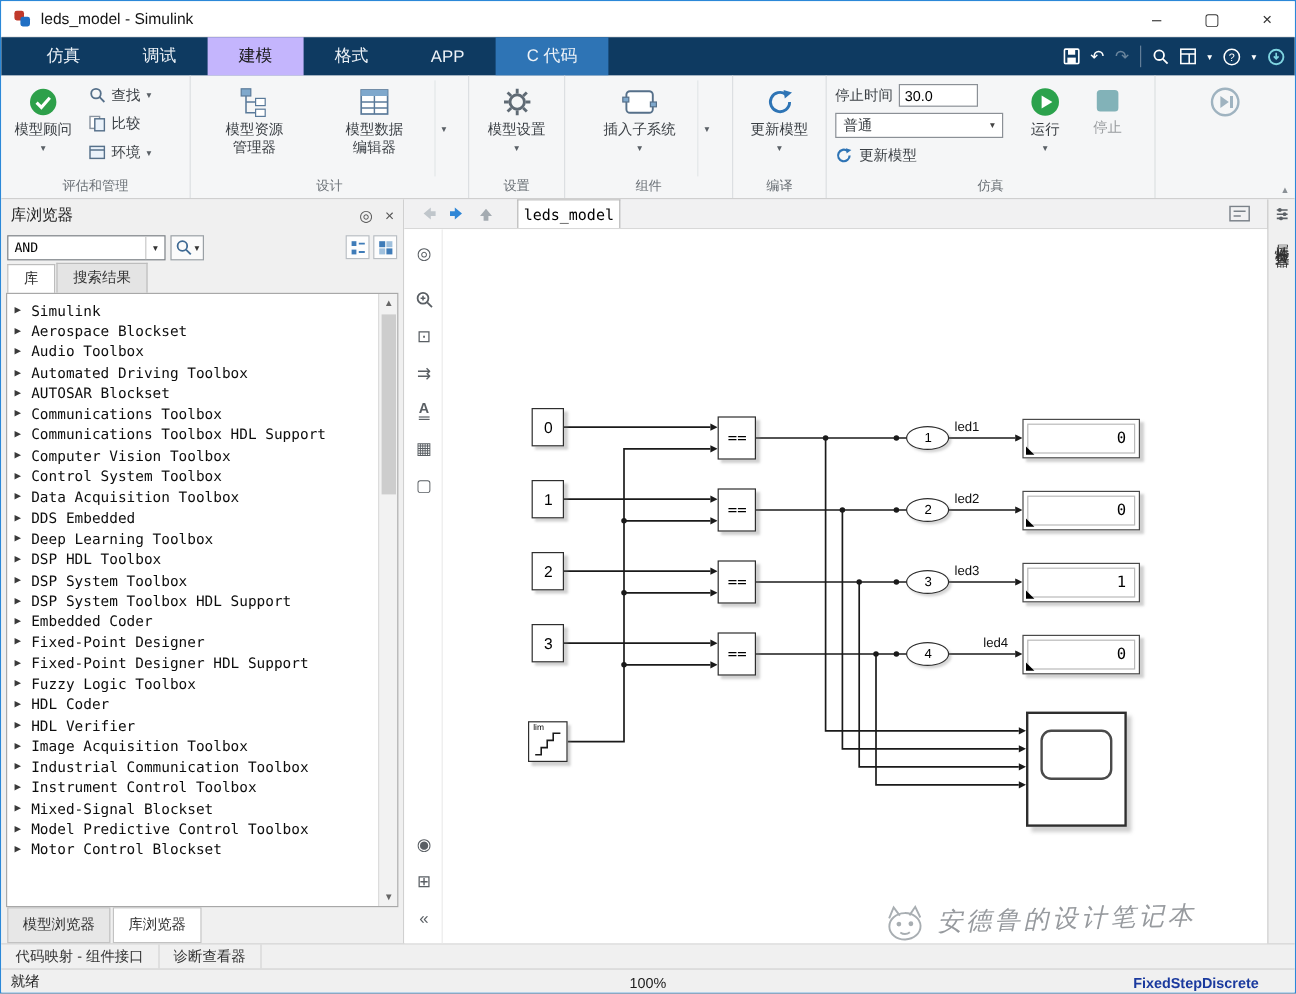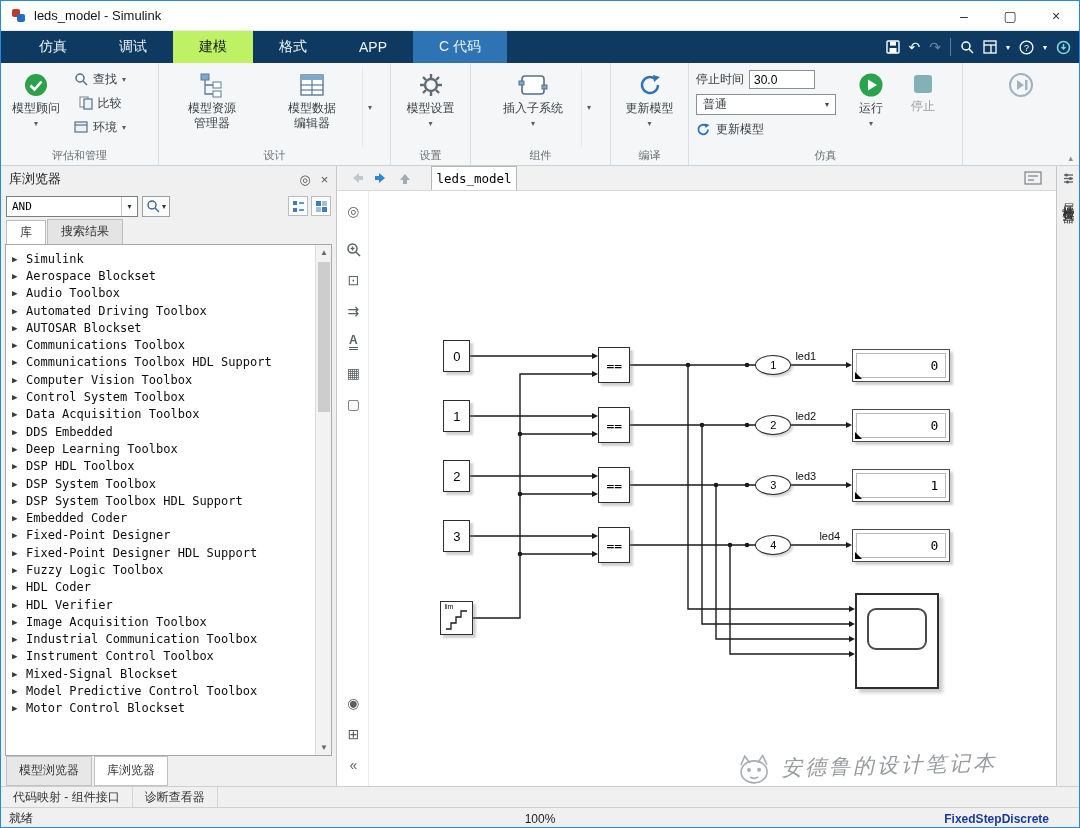--- a/index.html
+++ b/index.html
@@ -9,36 +9,36 @@
   
   .titlebar { height:30px; background:#fff; display:flex; align-items:center; border-bottom:1px solid #ececec; }
   .win-ico { margin:0 8px 0 10px; display:flex; }
   .title-text { font-size:13px; color:#141414; }
   .win-btns { margin-left:auto; display:flex; }
   .win-btn { width:46px; height:29px; display:flex; align-items:center; justify-content:center; font-size:14px; color:#333; cursor:default; }
 
   
   .tabrow { height:32px; background:#0e3a61; display:flex; align-items:stretch; padding-left:12px; position:relative; }
   .rtab { padding:0 26px; display:flex; align-items:center; color:#eef3f8; font-size:14px; cursor:default; }
-  .rtab.active { background:#bef264; color:#1a1a1a; }
+  .rtab.active { background:#c4b5fd; color:#1a1a1a; }
   .rtab.ccode { background:#2e74b5; }
   .qa { position:absolute; right:8px; top:0; height:32px; display:flex; align-items:center; gap:9px; color:#fff; font-size:14px; }
   .qa .dim { opacity:.38; }
   .qa-sep { width:1px; height:18px; background:rgba(255,255,255,.35); }
   .qa .caret-w { font-size:8px; }
 
   
   .ribbon { height:103px; background:#f5f6f7; display:flex; border-bottom:1px solid #cfcfcf; position:relative; }
   .rsec { display:flex; flex-direction:column; border-right:1px solid #dcdfe2; }
   .rsec-content { flex:1; display:flex; align-items:flex-start; padding:4px 3px 0; }
   .rsec-label { height:18px; font-size:11px; color:#6a7076; text-align:center; line-height:16px; }
   .bigbtn { display:flex; flex-direction:column; align-items:center; gap:3px; padding:5px 4px 2px; font-size:12px; color:#3a3f44; cursor:default; }
   .bigbtn .lbl { text-align:center; line-height:1.25; }
   .caret { font-size:8px; color:#5a6066; }
-  .smallrow { display:flex; align-items:center; gap:5px; font-size:12px; color:#3a3f44; height:24px; padding:0 6px; cursor:default;justify-content:center; }
+  .smallrow { display:flex; align-items:center; gap:5px; font-size:12px; color:#3a3f44; height:24px; padding:0 6px; cursor:default; }
   .thinstrip { width:15px; align-self:stretch; border-left:1px solid #e3e6e8; display:flex; align-items:center; justify-content:center; }
   .w52 { width:52px; }
   .simcol { display:flex; flex-direction:column; gap:4px; width:152px; padding:2px 4px; font-size:12px; color:#3a3f44; }
   .simrow { display:flex; align-items:center; gap:5px; height:21px; }
   .stime-input { width:66px; height:19px; border:1px solid #8b9096; background:#fff; font-size:12px; padding:0 4px; font-family:"Liberation Sans",sans-serif; }
   .dropdown { width:140px; height:21px; border:1px solid #8b9096; background:#fff; display:flex; align-items:center; }
   .dropdown .dv { flex:1; padding-left:6px; font-size:12px; }
   .dropdown .dc { width:16px; text-align:center; font-size:8px; color:#444; }
   .ribbon-collapse { position:absolute; right:6px; bottom:2px; font-size:9px; color:#8a9096; }
 

